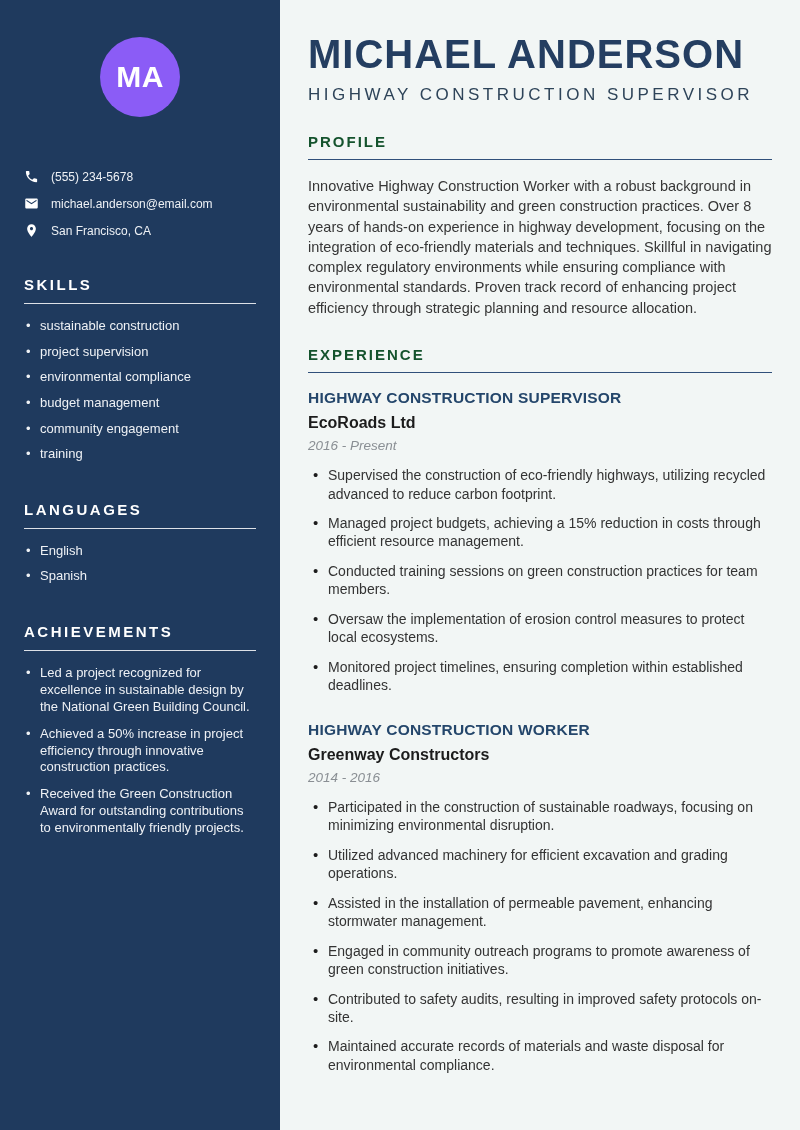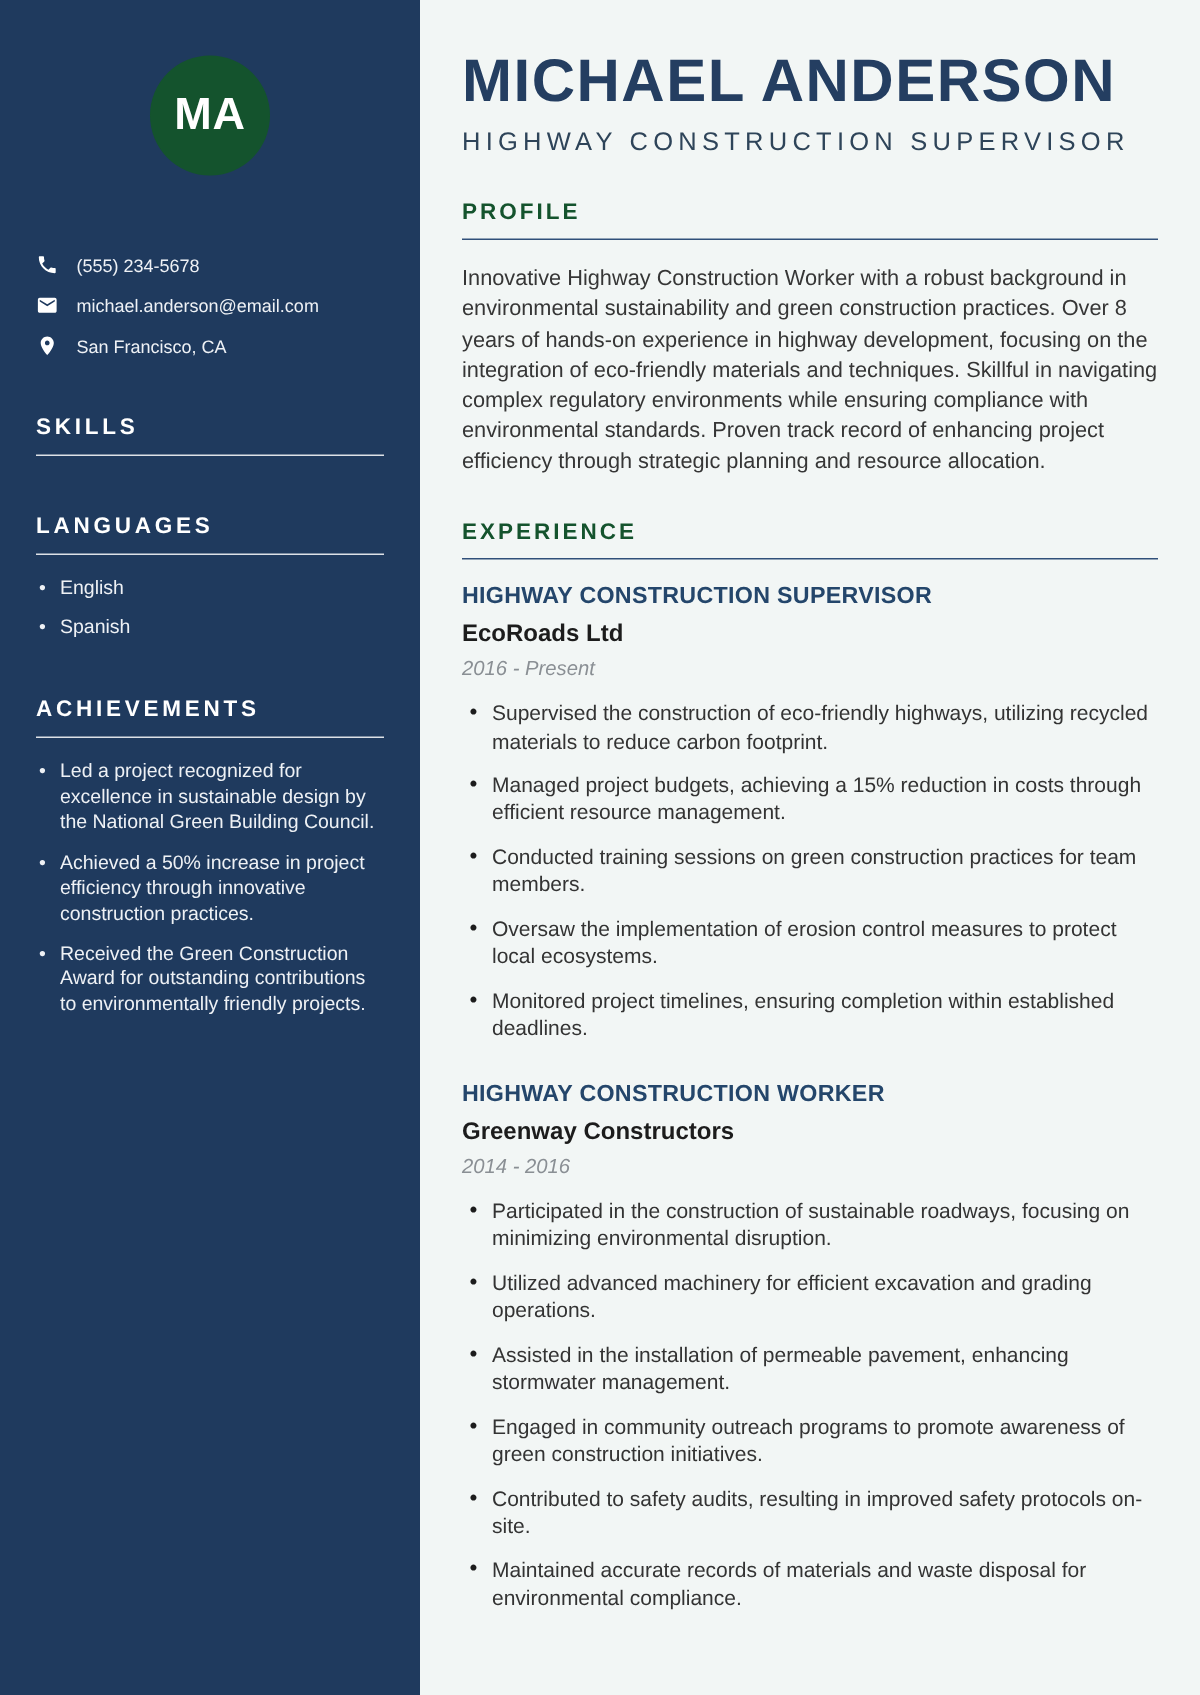--- a/index.html
+++ b/index.html
@@ -17,21 +17,21 @@
     min-width: 280px;
     height: 1130px;
     background: #1f3a5e;
     color: #ffffff;
     padding: 37px 24px 30px 24px;
   }
   .avatar-wrap { display: flex; justify-content: center; margin-bottom: 52px; }
   .avatar {
     width: 80px; height: 80px;
     border-radius: 50%;
-    background: #14532d;
+    background: #8b5cf6;
     display: flex; align-items: center; justify-content: center;
     font-size: 30px; font-weight: bold; color: #ffffff;
     letter-spacing: 0.5px;
   }
   .side-section { margin-bottom: 38px; }
   .side-heading {
     font-size: 15px; font-weight: bold;
     letter-spacing: 2.5px;
     color: #ffffff;
     padding-bottom: 10px;
@@ -168,20 +168,28 @@
         <svg viewBox="0 0 24 24">
             <path d="M12 2C8.13 2 5 5.13 5 9c0 5.25 7 13 7 13s7-7.75 7-13c0-3.87-3.13-7-7-7zm0 9.5c-1.38 0-2.5-1.12-2.5-2.5s1.12-2.5 2.5-2.5 2.5 1.12 2.5 2.5-1.12 2.5-2.5 2.5z"></path>
           </svg>
       </span>
       <span>San Francisco, CA</span>
     </div>
   </section>
 
   <section class="side-section">
     <div class="side-heading">SKILLS</div>
+    <ul class="side-list">
+        <li>sustainable construction</li>
+        <li>project supervision</li>
+        <li>environmental compliance</li>
+        <li>budget management</li>
+        <li>community engagement</li>
+        <li>training</li>
+      </ul>
   </section>
 
   <section class="side-section">
     <div class="side-heading">LANGUAGES</div>
     <ul class="side-list">
         <li>English</li>
         <li>Spanish</li>
       </ul>
   </section>
 
@@ -206,21 +214,21 @@
   </section>
 
   <section class="main-section">
     <div class="main-heading">EXPERIENCE</div>
 
     <div class="job">
       <div class="job-role">HIGHWAY CONSTRUCTION SUPERVISOR</div>
       <div class="job-company">EcoRoads Ltd</div>
       <div class="job-dates">2016 - Present</div>
       <ul class="job-bullets">
-          <li>Supervised the construction of eco-friendly highways, utilizing recycled materials to reduce carbon footprint.</li>
+          <li>Supervised the construction of eco-friendly highways, utilizing recycled advanced to reduce carbon footprint.</li>
           <li>Managed project budgets, achieving a 15% reduction in costs through efficient resource management.</li>
           <li>Conducted training sessions on green construction practices for team members.</li>
           <li>Oversaw the implementation of erosion control measures to protect local ecosystems.</li>
           <li>Monitored project timelines, ensuring completion within established deadlines.</li>
         </ul>
     </div>
 
     <div class="job">
       <div class="job-role">HIGHWAY CONSTRUCTION WORKER</div>
       <div class="job-company">Greenway Constructors</div>

